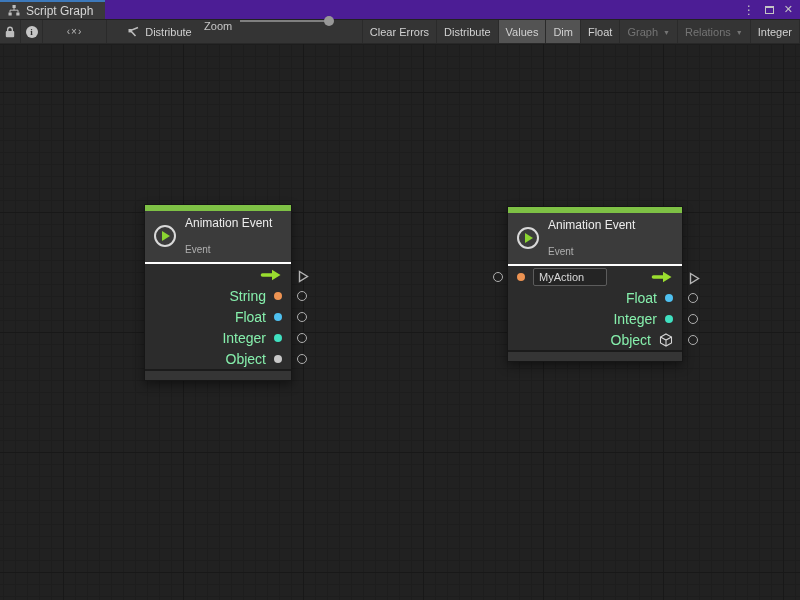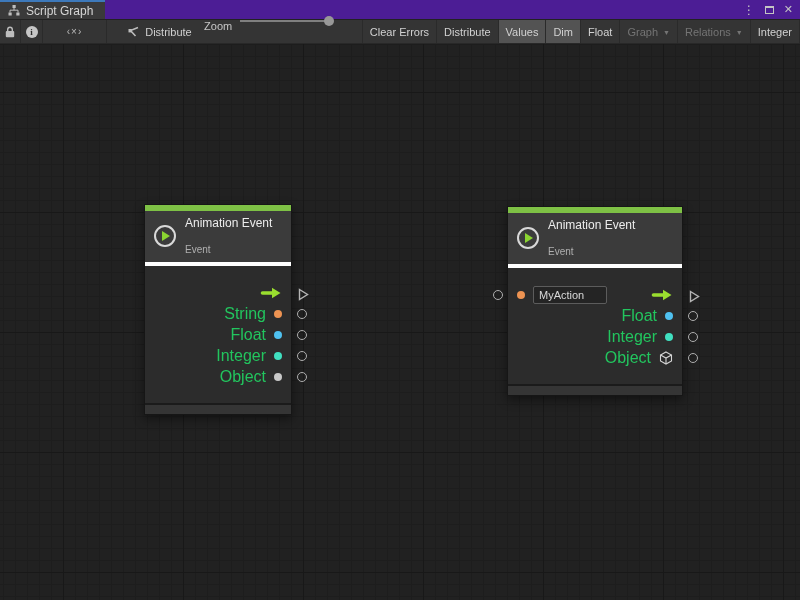--- a/index.html
+++ b/index.html
@@ -56,27 +56,27 @@
   .node { position:absolute; background:#2c2c2c; border:1px solid #161616;
           box-shadow:0 4px 10px rgba(0,0,0,0.45); }
   .node-accent { height:6px; }
   .node-header { background:#3b3b3b; display:flex; align-items:center; gap:9px; padding:5px 10px 6px 9px; }
   .play-badge { width:22px; height:22px; border:2px solid #d9d9d9; border-radius:50%; flex:0 0 auto;
                 display:flex; align-items:center; justify-content:center; }
   .play-tri { width:0; height:0; border-left:8px solid #8bd431; border-top:5px solid transparent;
               border-bottom:5px solid transparent; margin-left:2px; }
   .node-title { font-size:12px; color:#ececec; line-height:14px; }
   .node-sub { font-size:10px; color:#b0b0b0; line-height:12px; margin-top:14px; }
-  .node-body { border-top:4px solid #ffffff; padding:16px 0; }
+  .node-body { border-top:2px solid #ffffff; padding:0 0; }
   .node-footer { height:11px; background:#353535; border-top:2px solid #1b1b1b; }
 
   .port-row { position:relative; height:21px; display:flex; align-items:center;
               justify-content:flex-end; padding:0 9px; }
   .port-row.left { justify-content:flex-start; padding-left:9px; }
-  .port-label { font-size:16px; color:#22c55e; margin-right:8px; }
+  .port-label { font-size:14px; color:#86efac; margin-right:8px; }
   .port-dot { width:8px; height:8px; border-radius:50%; flex:0 0 auto; }
   .flow-arrow { display:flex; align-items:center; }
   .out-circle { position:absolute; right:-16px; top:50%; margin-top:-5px; width:10px; height:10px;
                 border:1px solid #aeaeae; border-radius:50%; background:transparent; }
   .out-tri { position:absolute; right:-18px; top:50%; margin-top:-6px; }
   .in-circle { position:absolute; left:-15px; top:50%; margin-top:-5px; width:10px; height:10px;
                border:1px solid #aeaeae; border-radius:50%; }
   .name-field { width:74px; height:18px; background:#242424; border:1px solid #5c5c5c; border-radius:2px;
                 color:#d8d8d8; font-size:11px; font-family:"Liberation Sans", sans-serif; padding:0 5px;
                 margin-left:8px; outline:none; }

